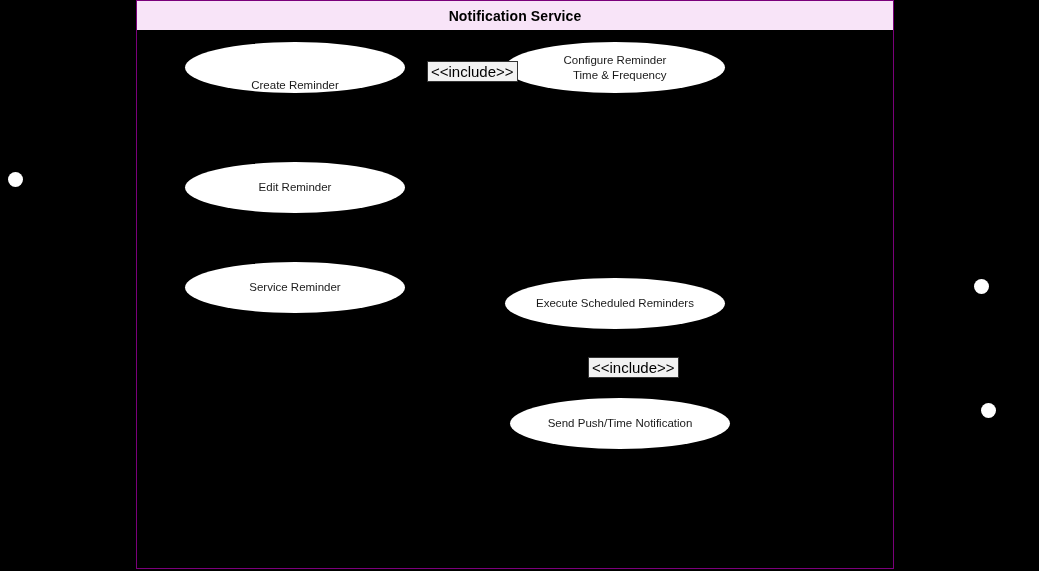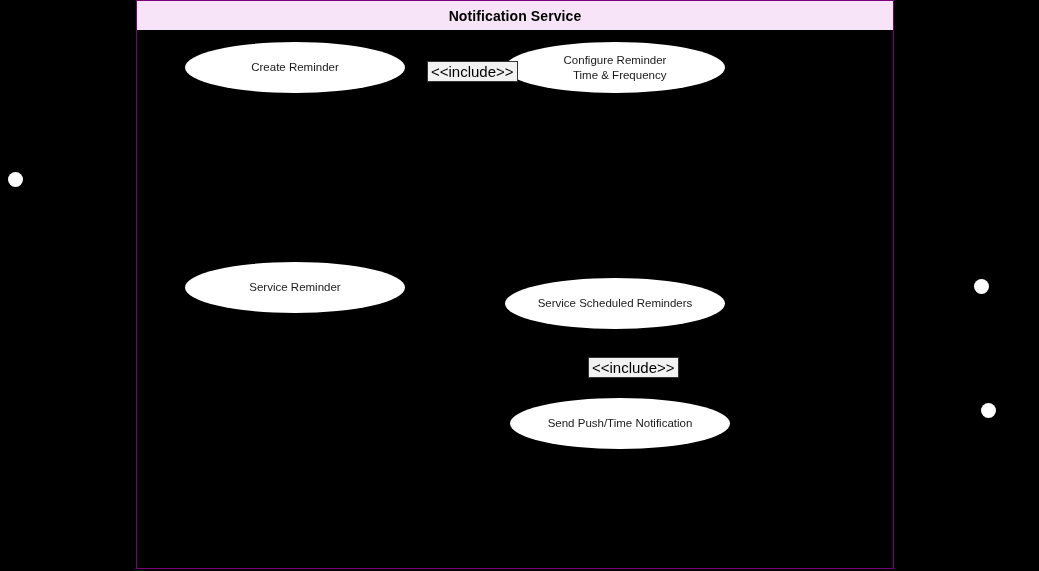--- a/index.html
+++ b/index.html
@@ -105,32 +105,35 @@
 
 <div id="canvas" style="width: 1039px; height: 571px; background: rgb(0, 0, 0);">
 
   <div class="system-boundary">
     <div class="system-title-bar" style="background: rgb(248, 228, 248); border-color: rgb(123, 0, 123);">
       <span class="system-title-text">Notification Service</span>
     </div>
     <div class="system-body" style="background: rgb(0, 0, 0); border-color: rgb(123, 0, 123);"></div>
   </div>
 
-  <div class="usecase" id="uc0" style="left: 185px; top: 42px; width: 220px; height: 51px;">
+  <div class="usecase" id="uc0" style="left: 185px; top: 42px; width: 220px; height: 51px; align-items: flex-end;">
     <span class="usecase-label">Create Reminder</span>
   </div>
   <div class="usecase" id="uc1" style="left: 505px; top: 42px; width: 220px; height: 51px; text-align: right;">
     <span class="usecase-label">Configure Reminder
 Time &amp; Frequency</span>
   </div>
+  <div class="usecase" id="uc2" style="left: 185px; top: 162px; width: 220px; height: 51px;">
+    <span class="usecase-label">Edit Reminder</span>
+  </div>
   <div class="usecase" id="uc3" style="left: 185px; top: 262px; width: 220px; height: 51px;">
     <span class="usecase-label">Service Reminder</span>
   </div>
   <div class="usecase" id="uc4" style="left: 505px; top: 278px; width: 220px; height: 51px;">
-    <span class="usecase-label">Service Scheduled Reminders</span>
+    <span class="usecase-label">Execute Scheduled Reminders</span>
   </div>
   <div class="usecase" id="uc5" style="left: 510px; top: 398px; width: 220px; height: 51px;">
     <span class="usecase-label">Send Push/Time Notification</span>
   </div>
 
   <div class="include-label" id="rel0" style="left: 427px; top: 61px;">&lt;&lt;include&gt;&gt;</div>
   <div class="include-label" id="rel1" style="left: 588px; top: 357px;">&lt;&lt;include&gt;&gt;</div>
 
   <div class="actor-head" id="act0" style="left: 8px; top: 172px; width: 15px; height: 15px;"></div>
   <div class="actor-head" id="act1" style="left: 974px; top: 279px; width: 15px; height: 15px;"></div>

